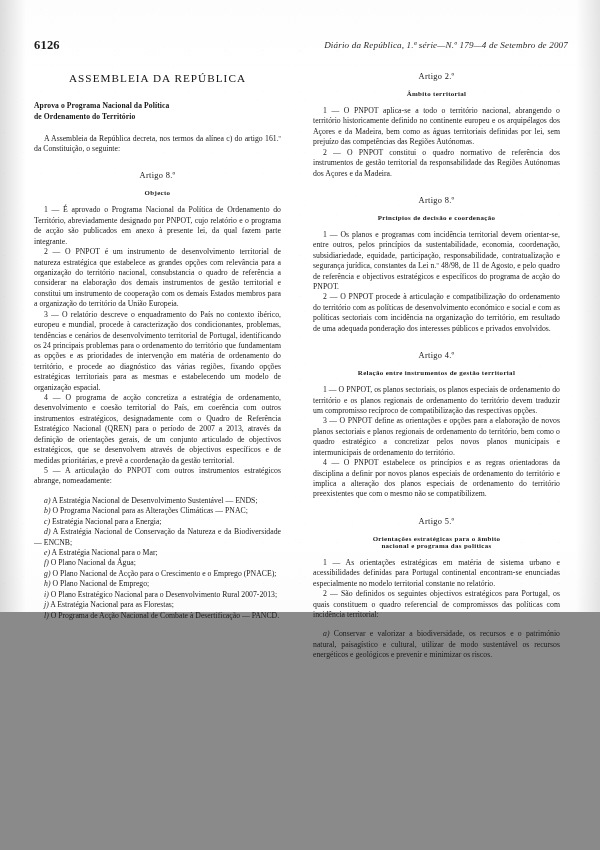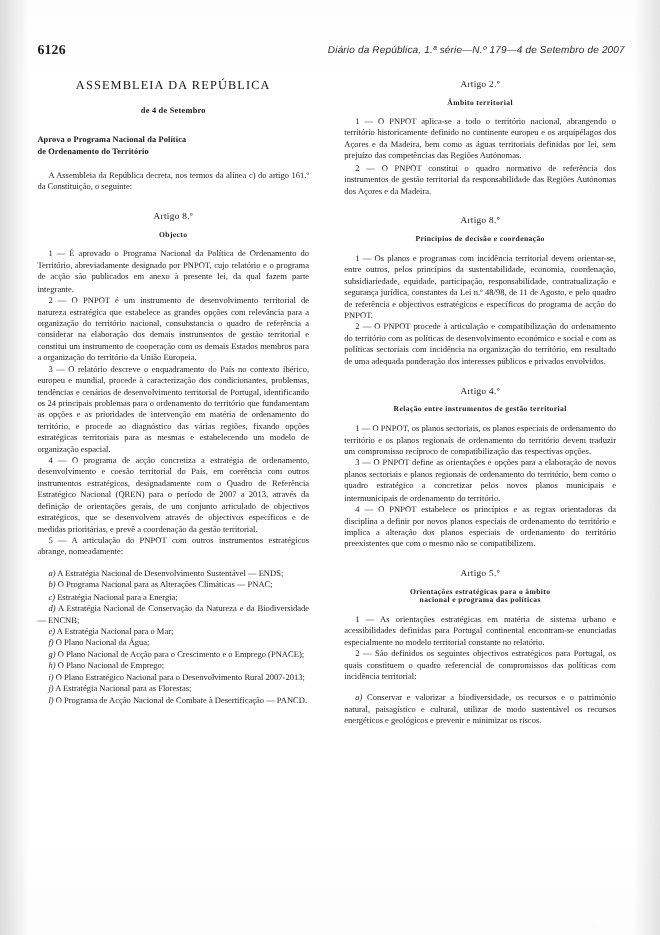--- a/index.html
+++ b/index.html
@@ -9,21 +9,21 @@
   }
   body {
     width: 600px;
     height: 850px;
     overflow: hidden;
     font-family: "Liberation Serif", "DejaVu Serif", serif;
   }
   #page {
     position: relative;
     width: 600px;
-    height: 850px;
+    height: 612px;
     background: #ffffff;
     box-sizing: border-box;
     
     background-image: linear-gradient(180deg, #fdfdfd 0%, #ffffff 12%, #ffffff 88%, #fcfcfc 100%);
   }
   
   #page:before {
     content: "";
     position: absolute;
     left: 0; top: 0; bottom: 0;
@@ -56,21 +56,21 @@
   }
   .folio {
     font-family: "Liberation Serif", serif;
     font-weight: bold;
     font-size: 12.5px;
     letter-spacing: 0.2px;
     color: #1c1c1c;
     filter: blur(0.22px);
   }
   .runhead-title {
-    font-family: Liberation Sans, sans-serif;
+    font-family: Liberation Serif, serif;
     font-style: italic;
     font-size: 9.1px;
     color: #2a2a2a;
     letter-spacing: 0.15px;
     padding-top: 2px;
     padding-right: 2px;
     white-space: nowrap;
     filter: blur(0.26px);
   }
   
@@ -198,21 +198,20 @@
     <div class="runhead">
       <div class="folio">6126</div>
       <div class="runhead-title">Diário da República, 1.ª série—N.º 179—4 de Setembro de 2007</div>
     </div>
 
     <div class="cols">
 
       <div class="col">
 
         <div class="org">ASSEMBLEIA DA REPÚBLICA</div>
-        <div class="lawdate">de 4 de Setembro</div>
         <div class="lawsummary">
           <span>Aprova o Programa Nacional da Política</span><br>
           <span>de Ordenamento do Território</span>
         </div>
 
         <p class="intro">A Assembleia da República decreta, nos termos da alínea c) do artigo 161.º da Constituição, o seguinte:</p>
 
         <div class="artigo">Artigo 8.º</div>
         <div class="epigrafe">Objecto</div>
 

